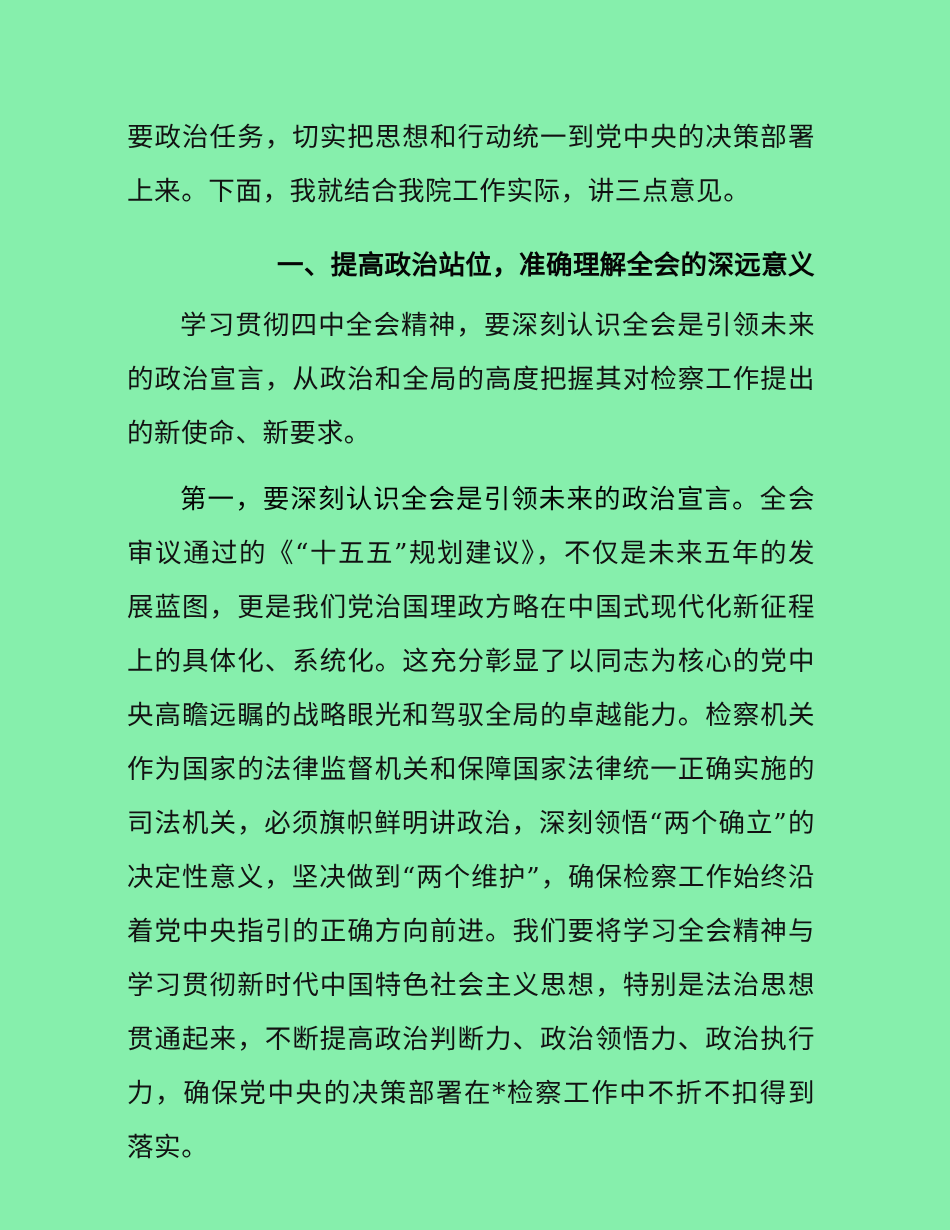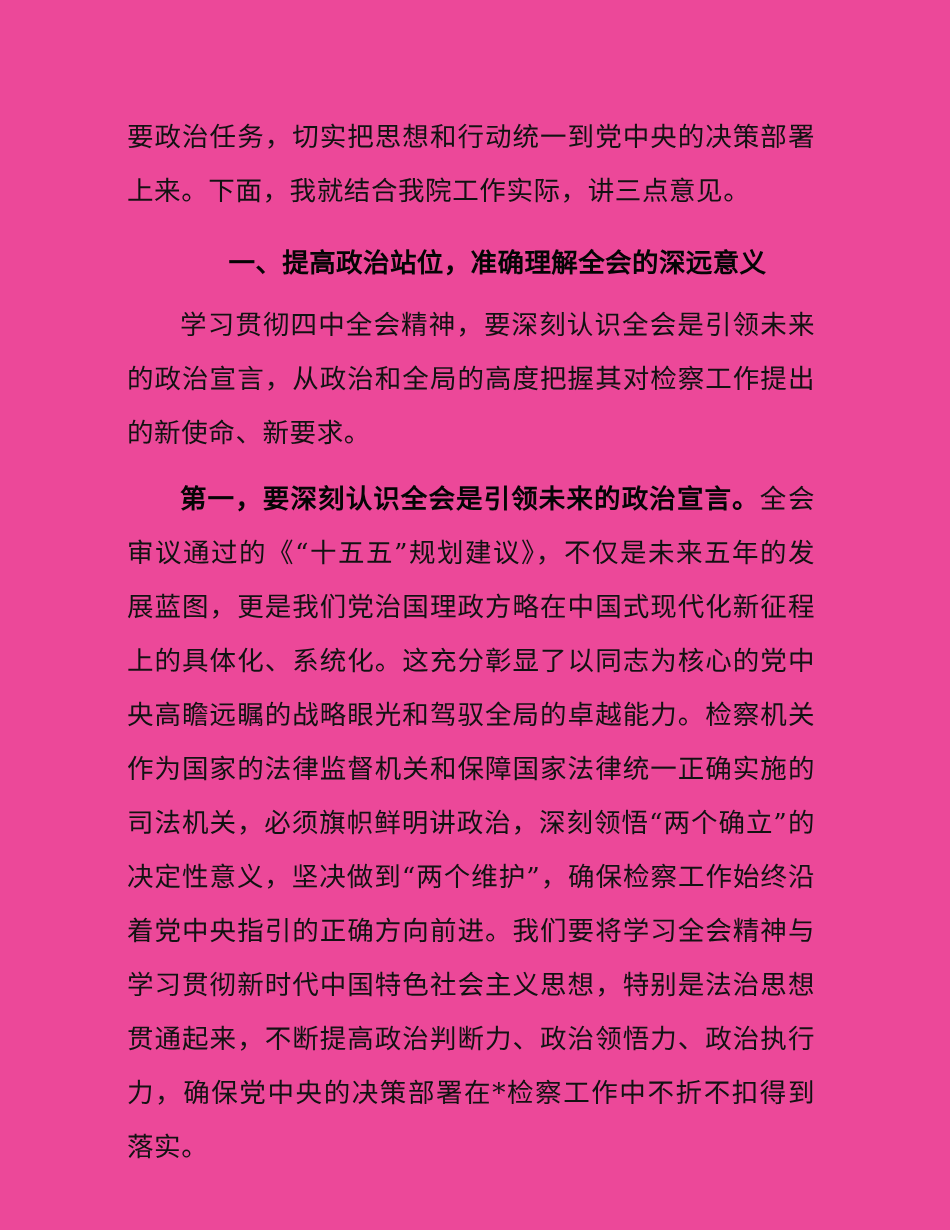--- a/index.html
+++ b/index.html
@@ -7,21 +7,21 @@
     margin: 0;
     padding: 0;
     background: #ffffff;
   }
 
   .page {
     position: relative;
     width: 950px;
     height: 1230px;
     margin: 0 auto;
-    background: #ec4899;
+    background: #86efac;
     box-sizing: border-box;
     overflow: hidden;
   }
 
   .page-body {
     position: absolute;
     left: 127px;
     top: 110px;
     width: 688px;
   }
@@ -45,35 +45,35 @@
     text-indent: 2em;
   }
 
   
   .para.continued {
     text-indent: 0;
   }
 
   
   .heading {
-    font-family: Liberation Mono, monospace;
+    font-family: Liberation Serif, serif;
     font-size: 26.5px;
     line-height: 54px;
     font-weight: 700;
     color: #050505;
     margin: 0;
     text-indent: 2em;
-    text-align: center;
+    text-align: right;
     letter-spacing: 0.4px;
   }
 
   
   .lead {
     font-family: "Liberation Sans", "DejaVu Sans", sans-serif;
-    font-weight: 700;
+    font-weight: 400;
     color: #050505;
     letter-spacing: 0px;
   }
 
   .spacer-heading-before { height: 20px; }
   .spacer-heading-after  { height: 6px; }
   .spacer-para           { height: 12px; }
 </style>
 </head>
 <body>

